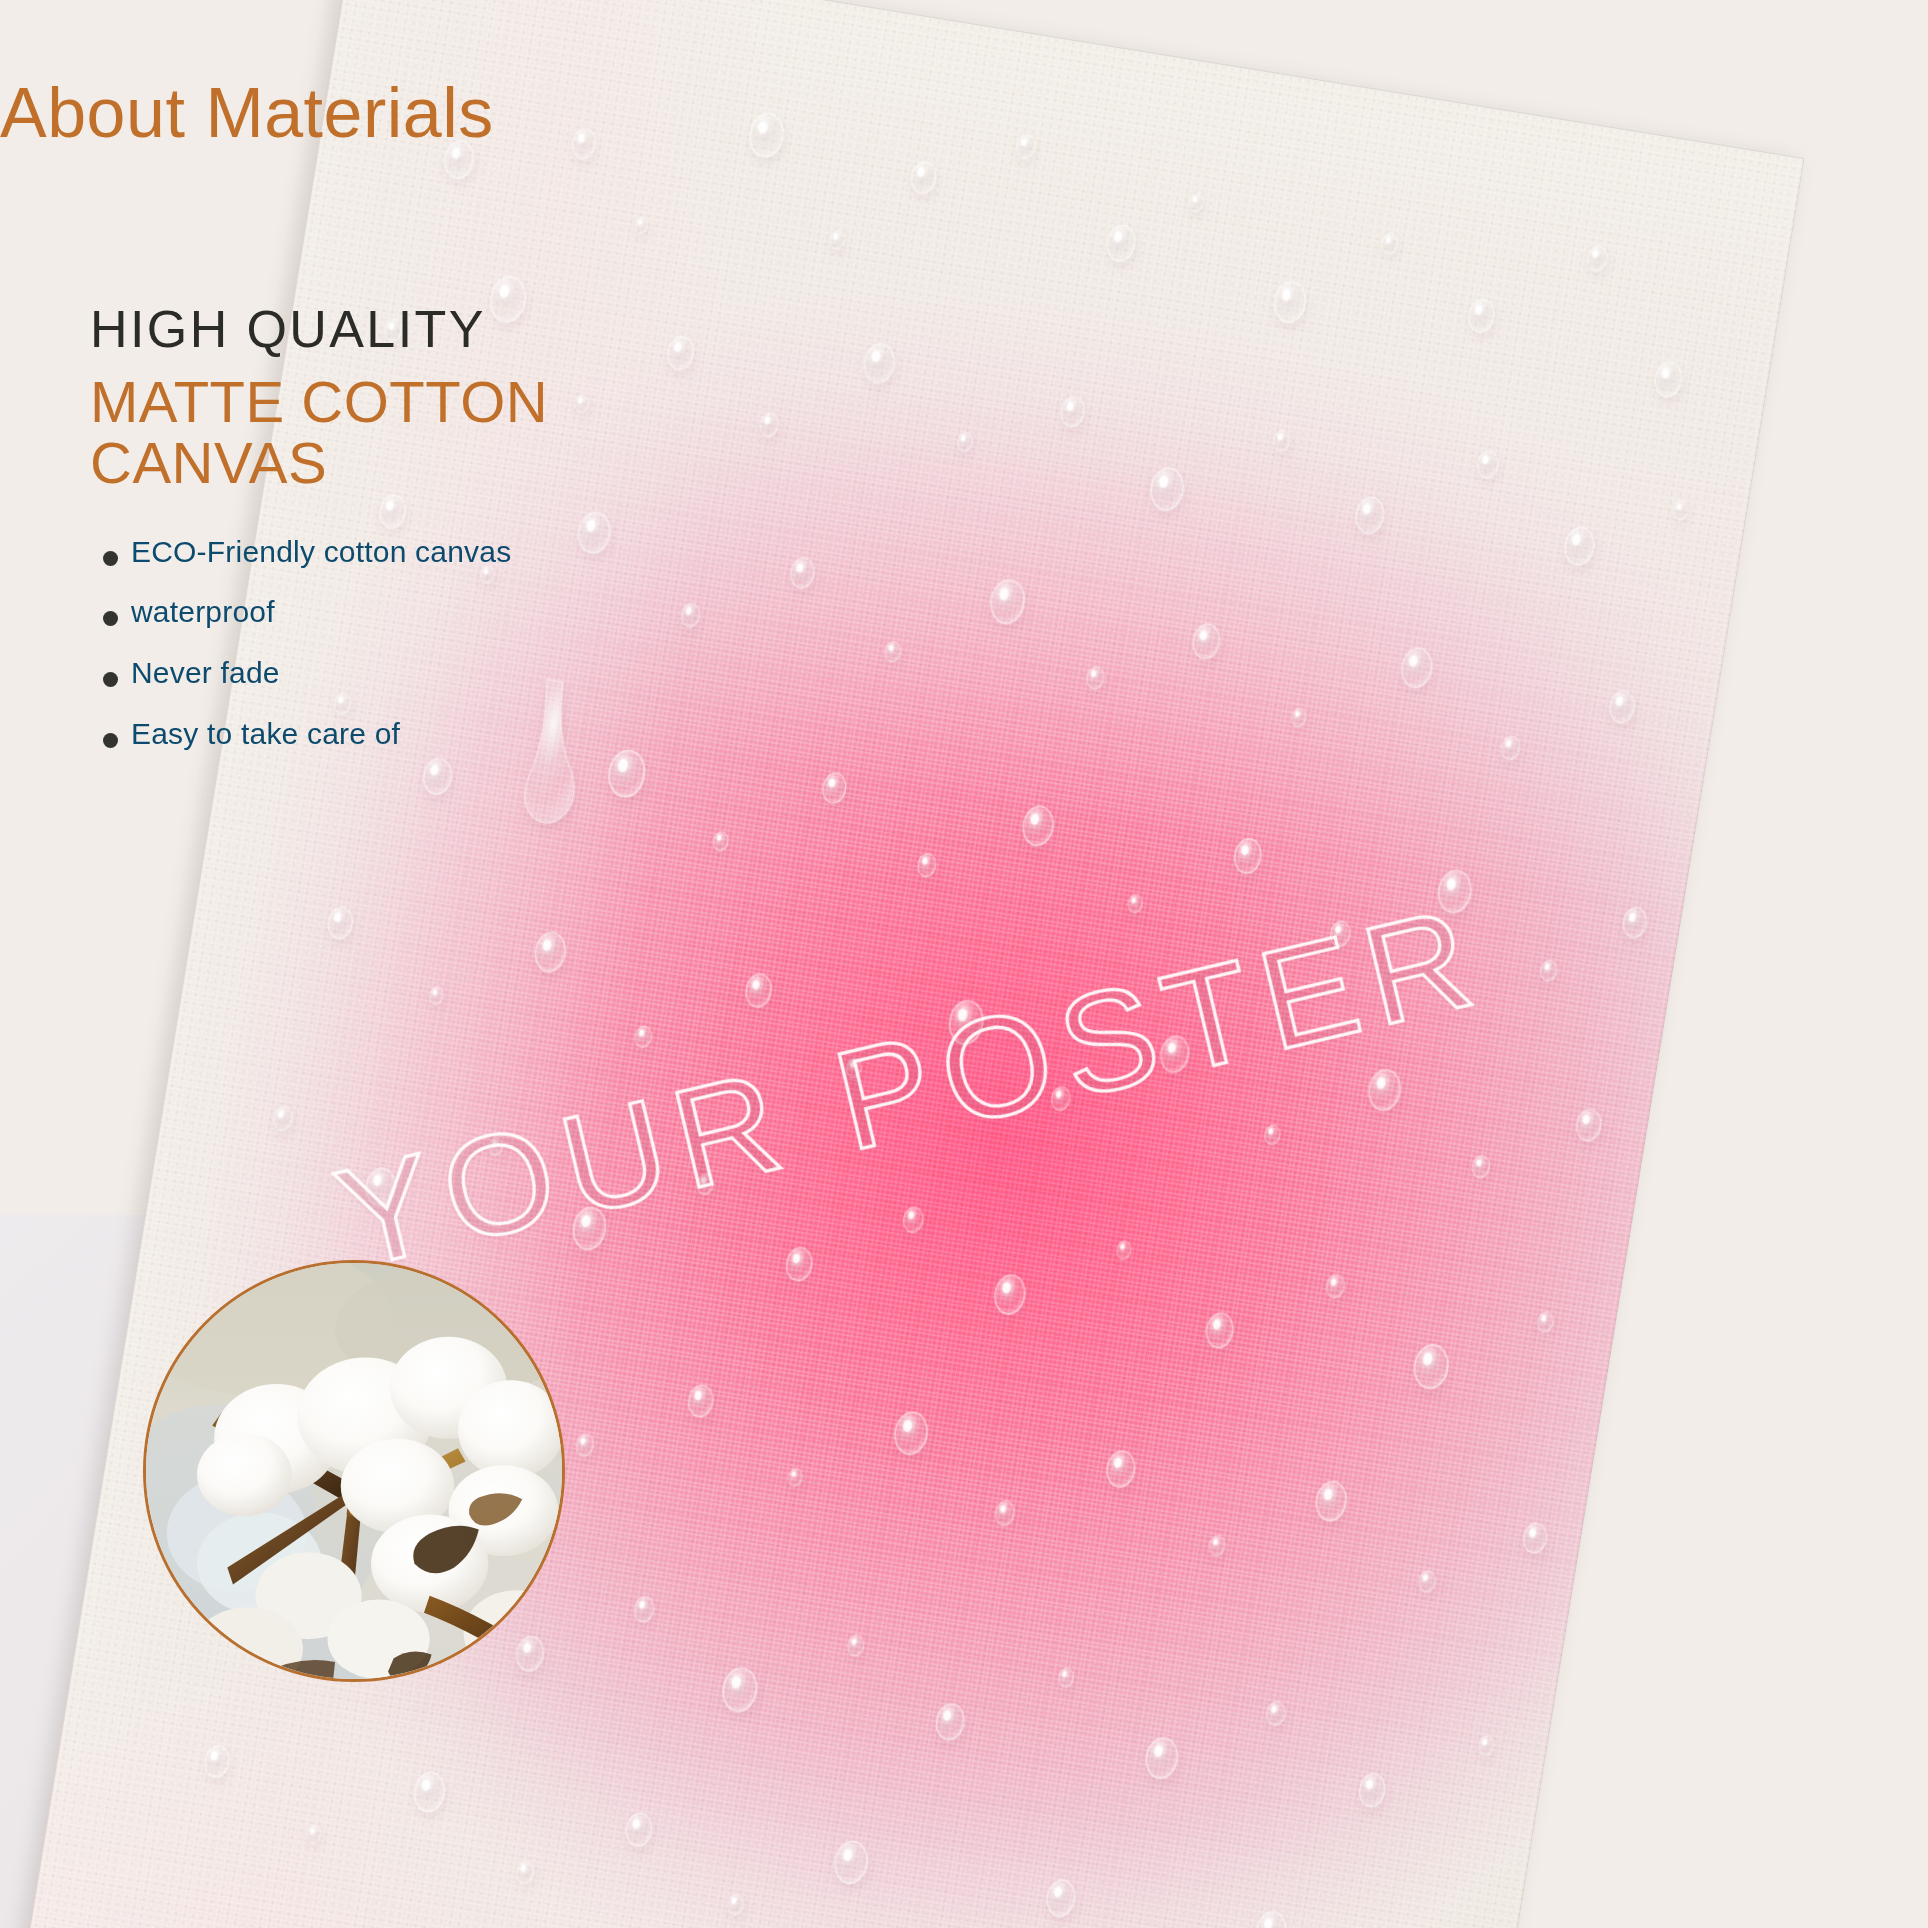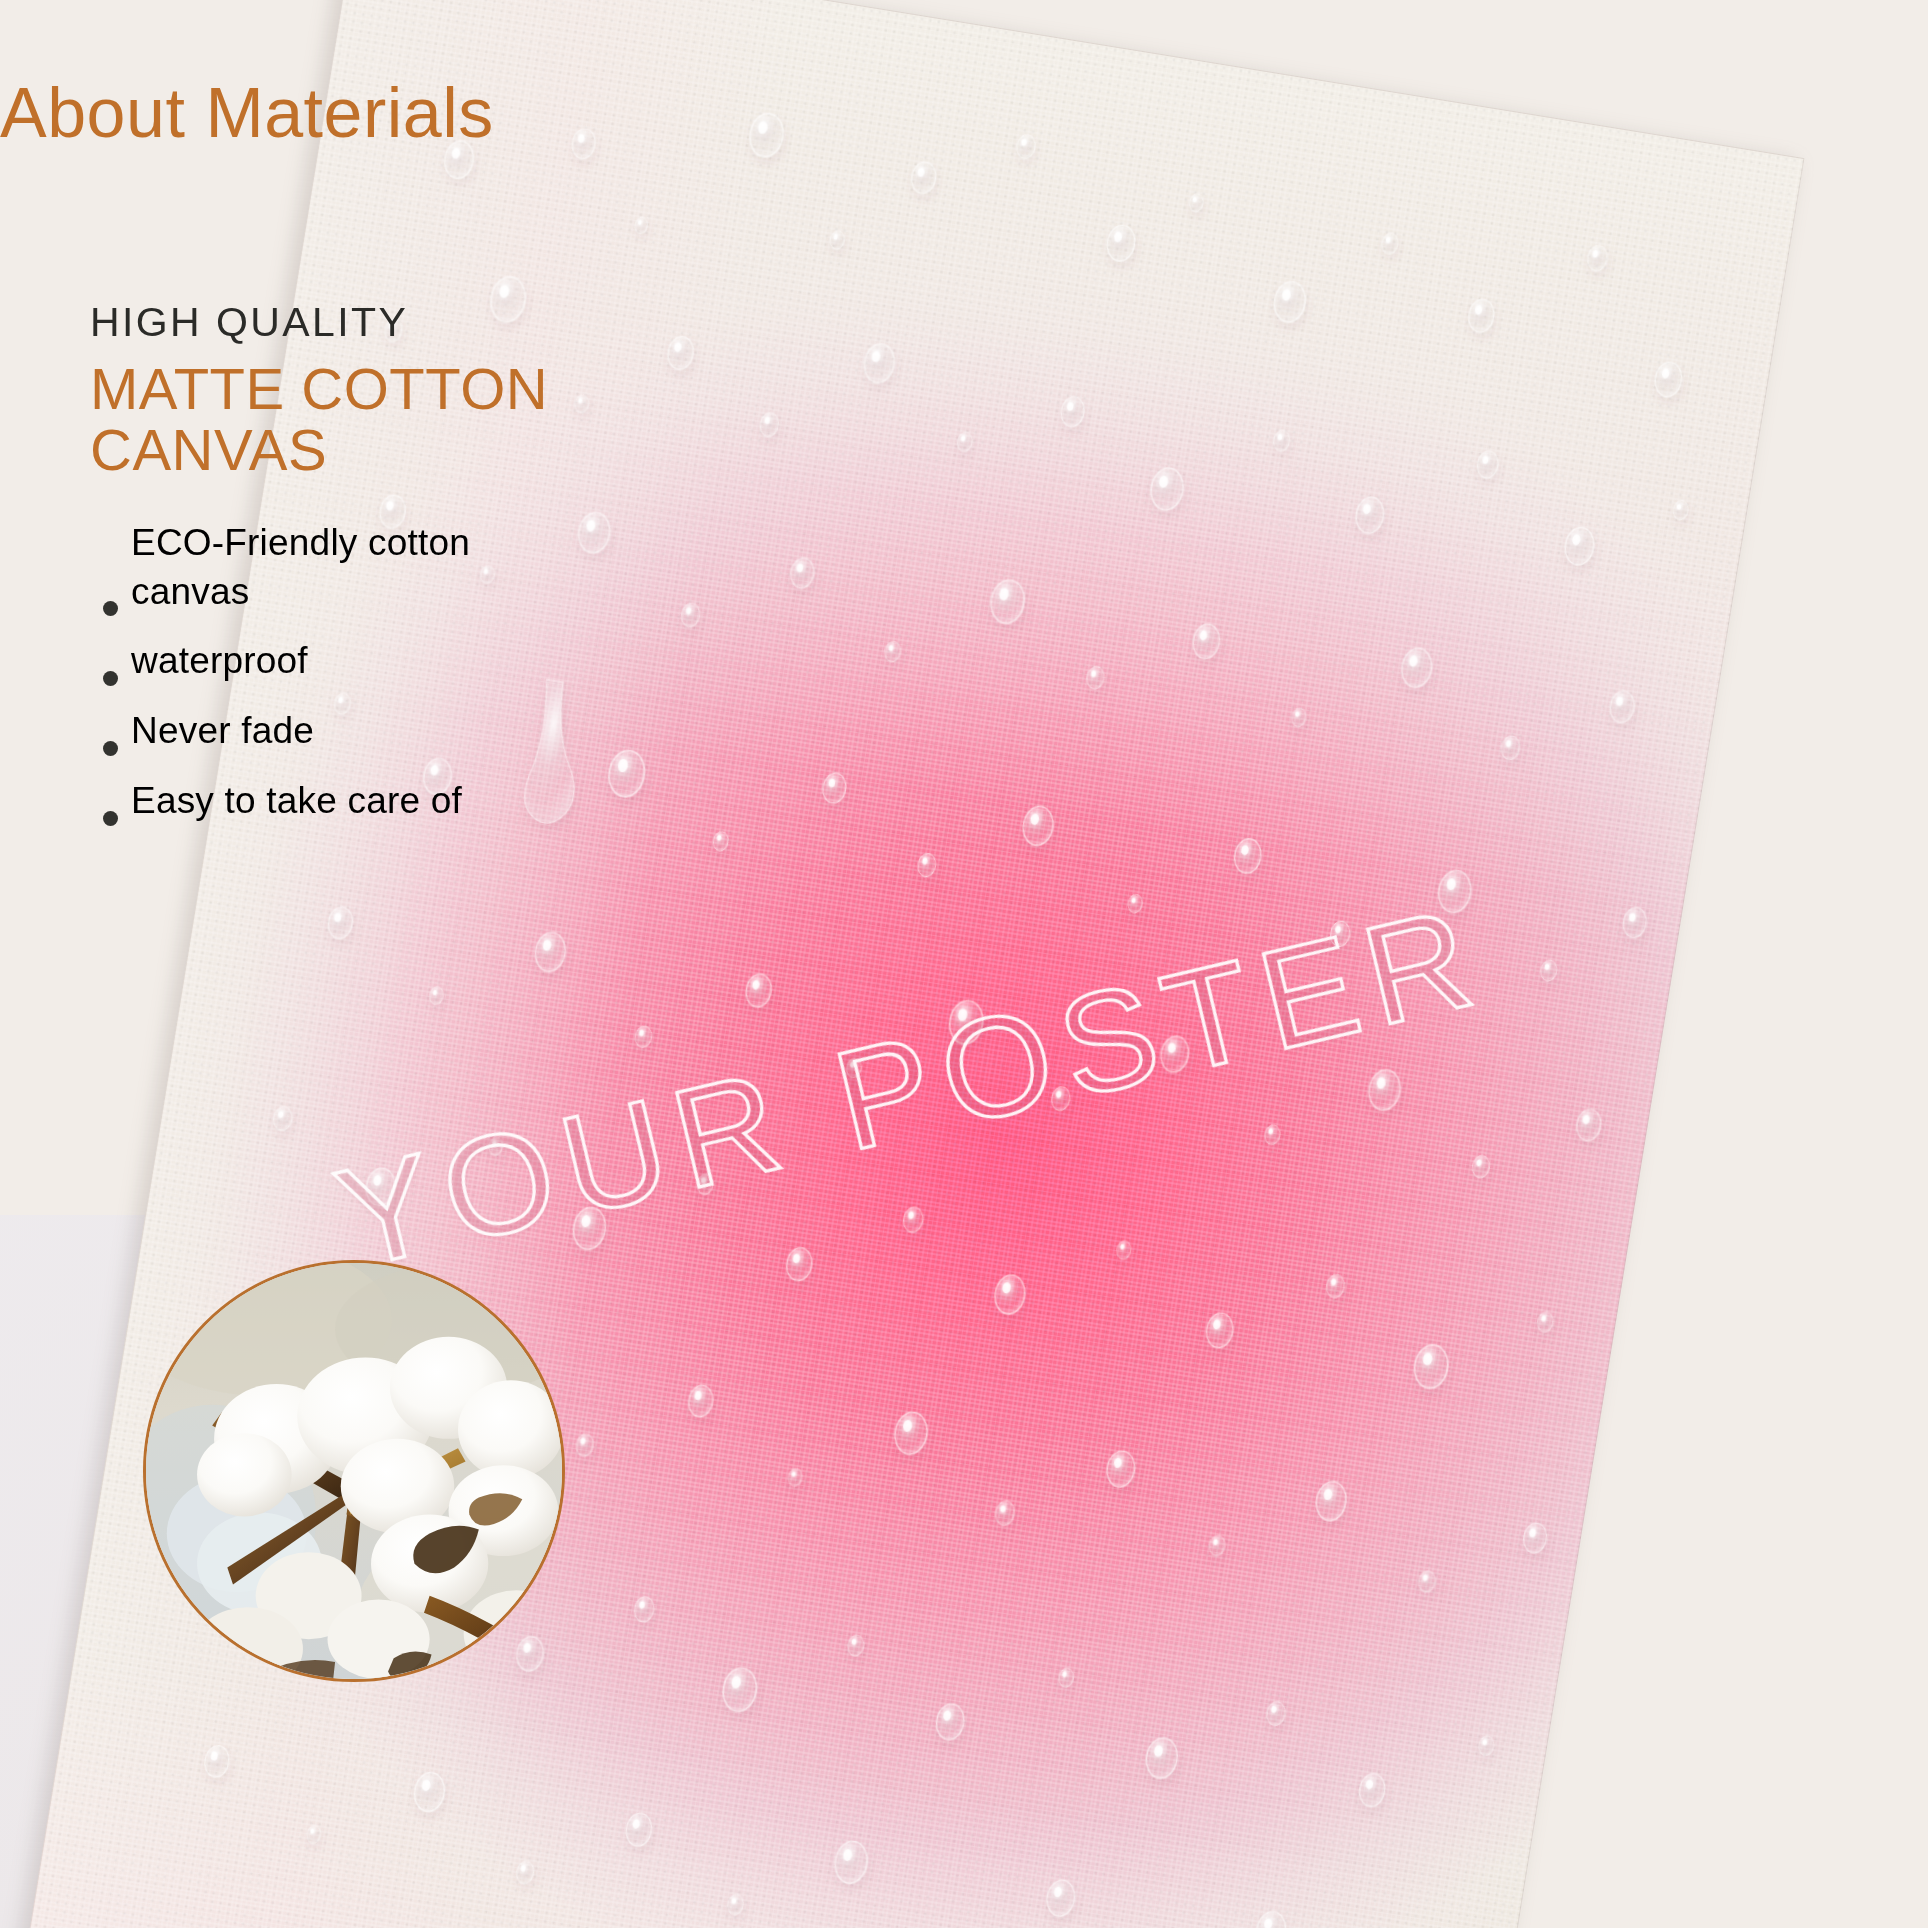--- a/index.html
+++ b/index.html
@@ -97,21 +97,21 @@
     font-weight:400;
     letter-spacing:0.5px;
     font-family:"Liberation Sans", sans-serif;
   }
 
   
   .leftblock{
     position:absolute;left:90px;top:299px;width:678px;
   }
   .eyebrow{
-    font-size:41px;
+    font-size:52px;
     letter-spacing:2.4px;
     color:#2B2B28;
     font-weight:300;
     font-family:"Liberation Sans", sans-serif;
     margin-bottom:13px;
   }
   .headline{
     font-size:58px;
     line-height:1.05;
     font-weight:normal;
@@ -120,24 +120,24 @@
     max-width:650px;
   }
   .bullets{
     margin-top:38px;
     list-style:none;
     padding:0;
     margin-left:13px;
   }
   .bullets li{
     display:flex;
-    align-items:flex-end;
-    font-size:37px;
+    align-items:flex-start;
+    font-size:30px;
     font-weight:300;
-    color:#000000;
+    color:#0c4a6e;
     line-height:1.32;
     margin-bottom:21px;
     letter-spacing:0.2px;
   }
   .bullets li .dot{
     flex:0 0 auto;
     width:15px;height:15px;border-radius:50%;
     background:#33332F;
     margin-top:19px;margin-right:13px;
   }

